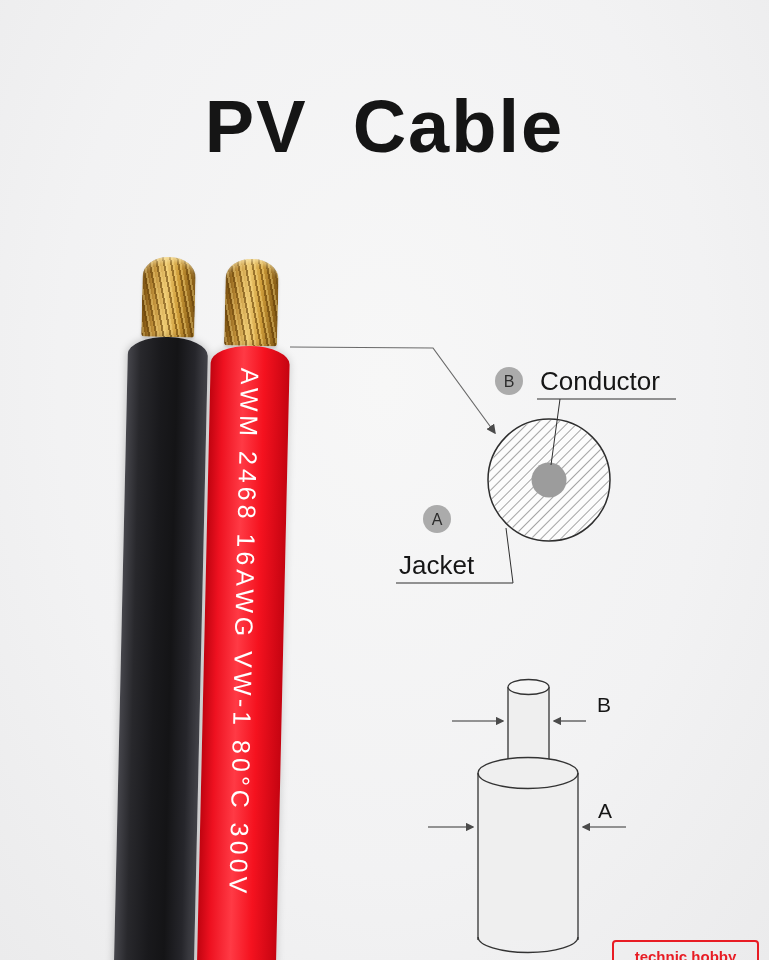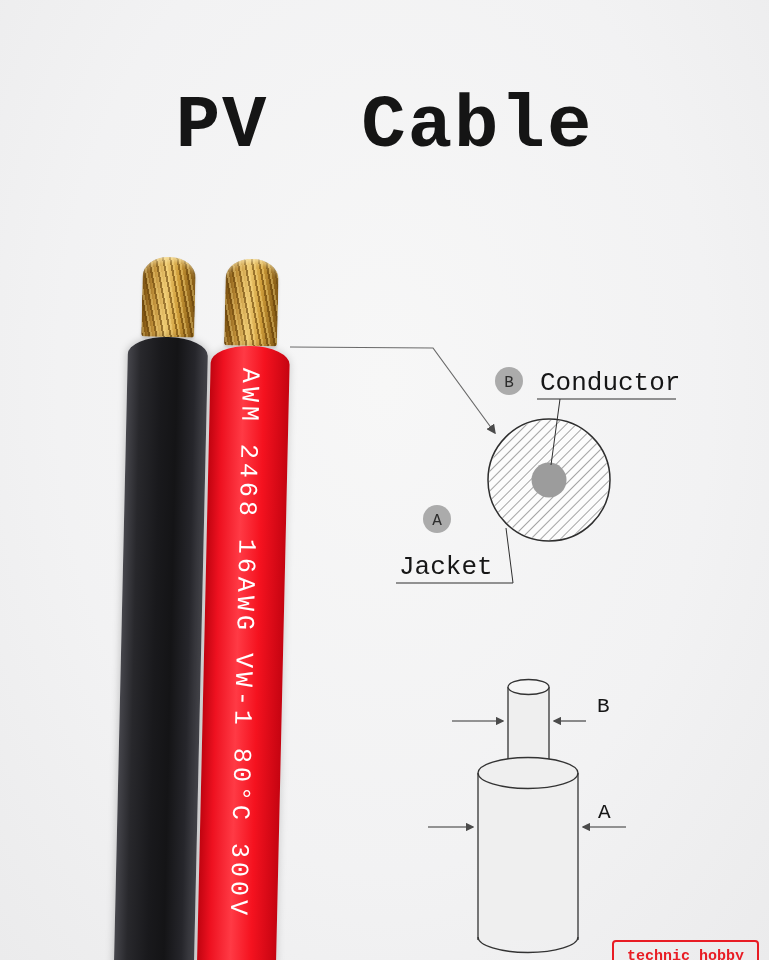--- a/index.html
+++ b/index.html
@@ -1,19 +1,19 @@
 <!DOCTYPE html>
 <html><head>
 <meta charset="utf-8">
 <style>
   html,body{margin:0;padding:0;background:#e8e8e8;}
   .page{
     position:relative;width:769px;height:960px;overflow:hidden;
     background:radial-gradient(ellipse at 50% 40%, #f7f7f7 0%, #f2f2f3 60%, #ebebec 100%);
-    font-family:Liberation Mono, monospace;
+    font-family:Liberation Sans, sans-serif;
   }
   .title{
     position:absolute;top:84px;left:0;width:100%;margin:0;
     text-align:center;font-size:74px;font-weight:600;color:#151515;
     letter-spacing:2px;white-space:pre;
   }
   
   .cables{
     position:absolute;left:130px;top:258px;width:162px;height:745px;
     display:flex;gap:3px;

